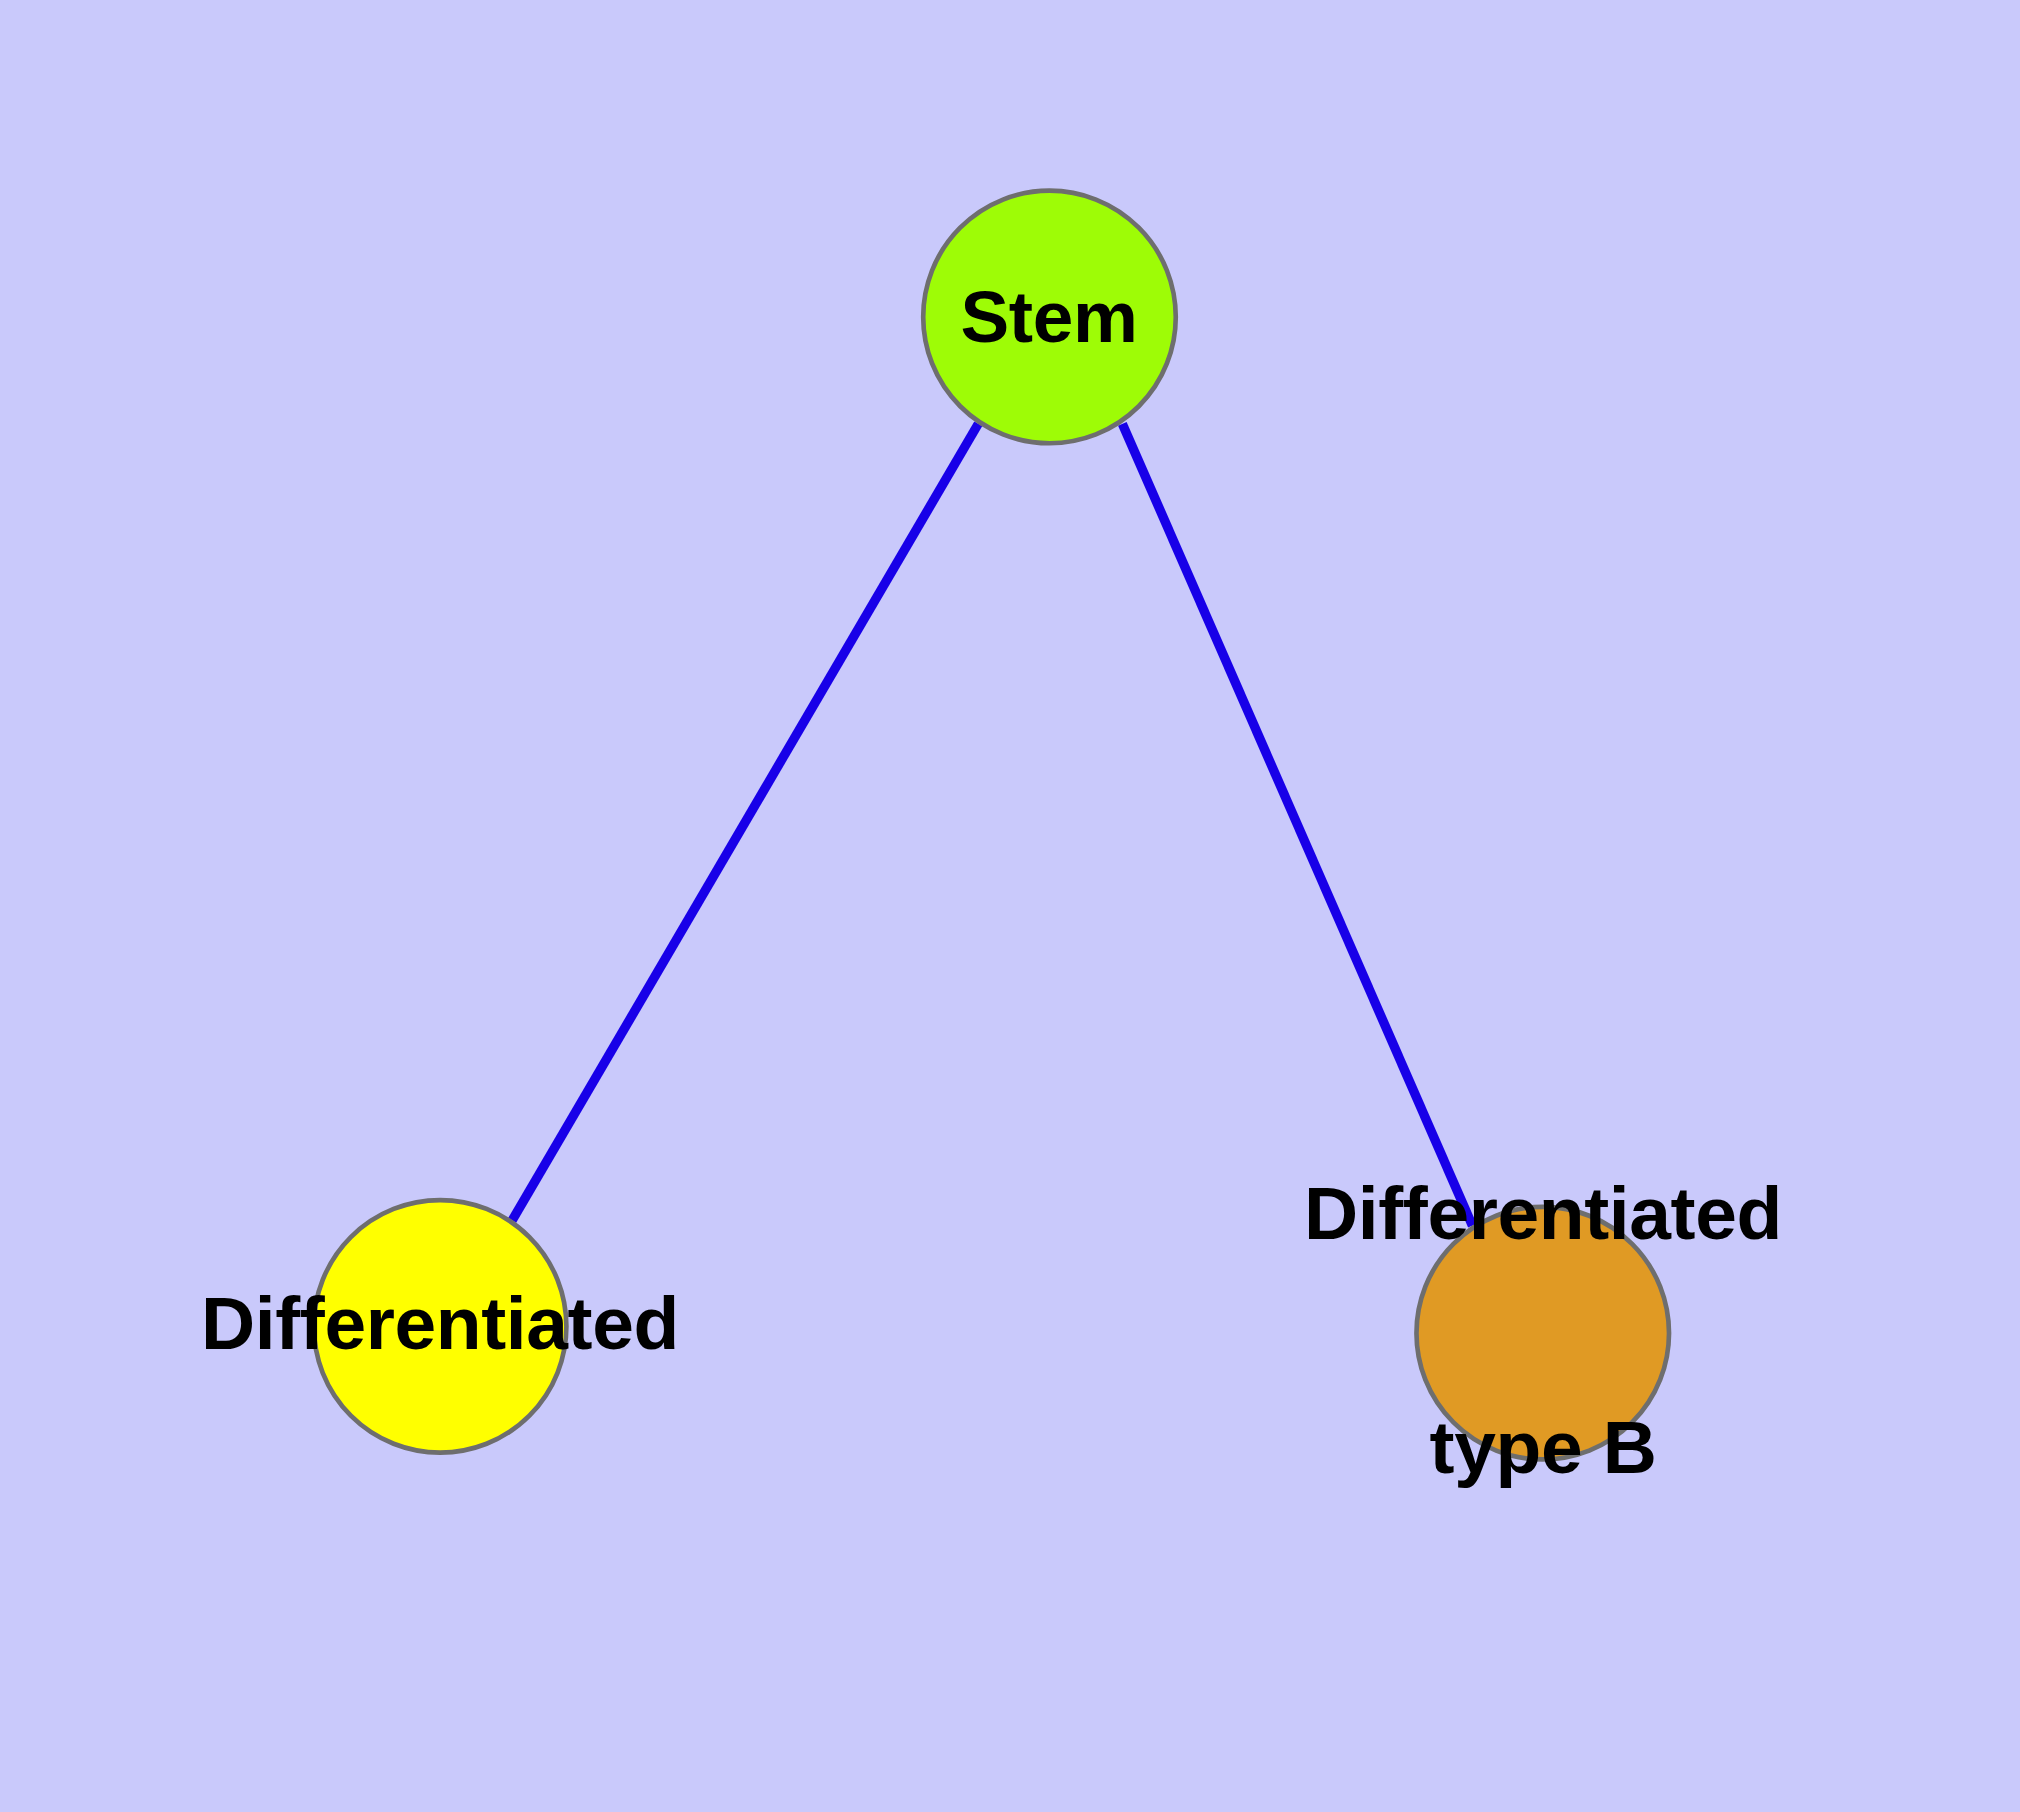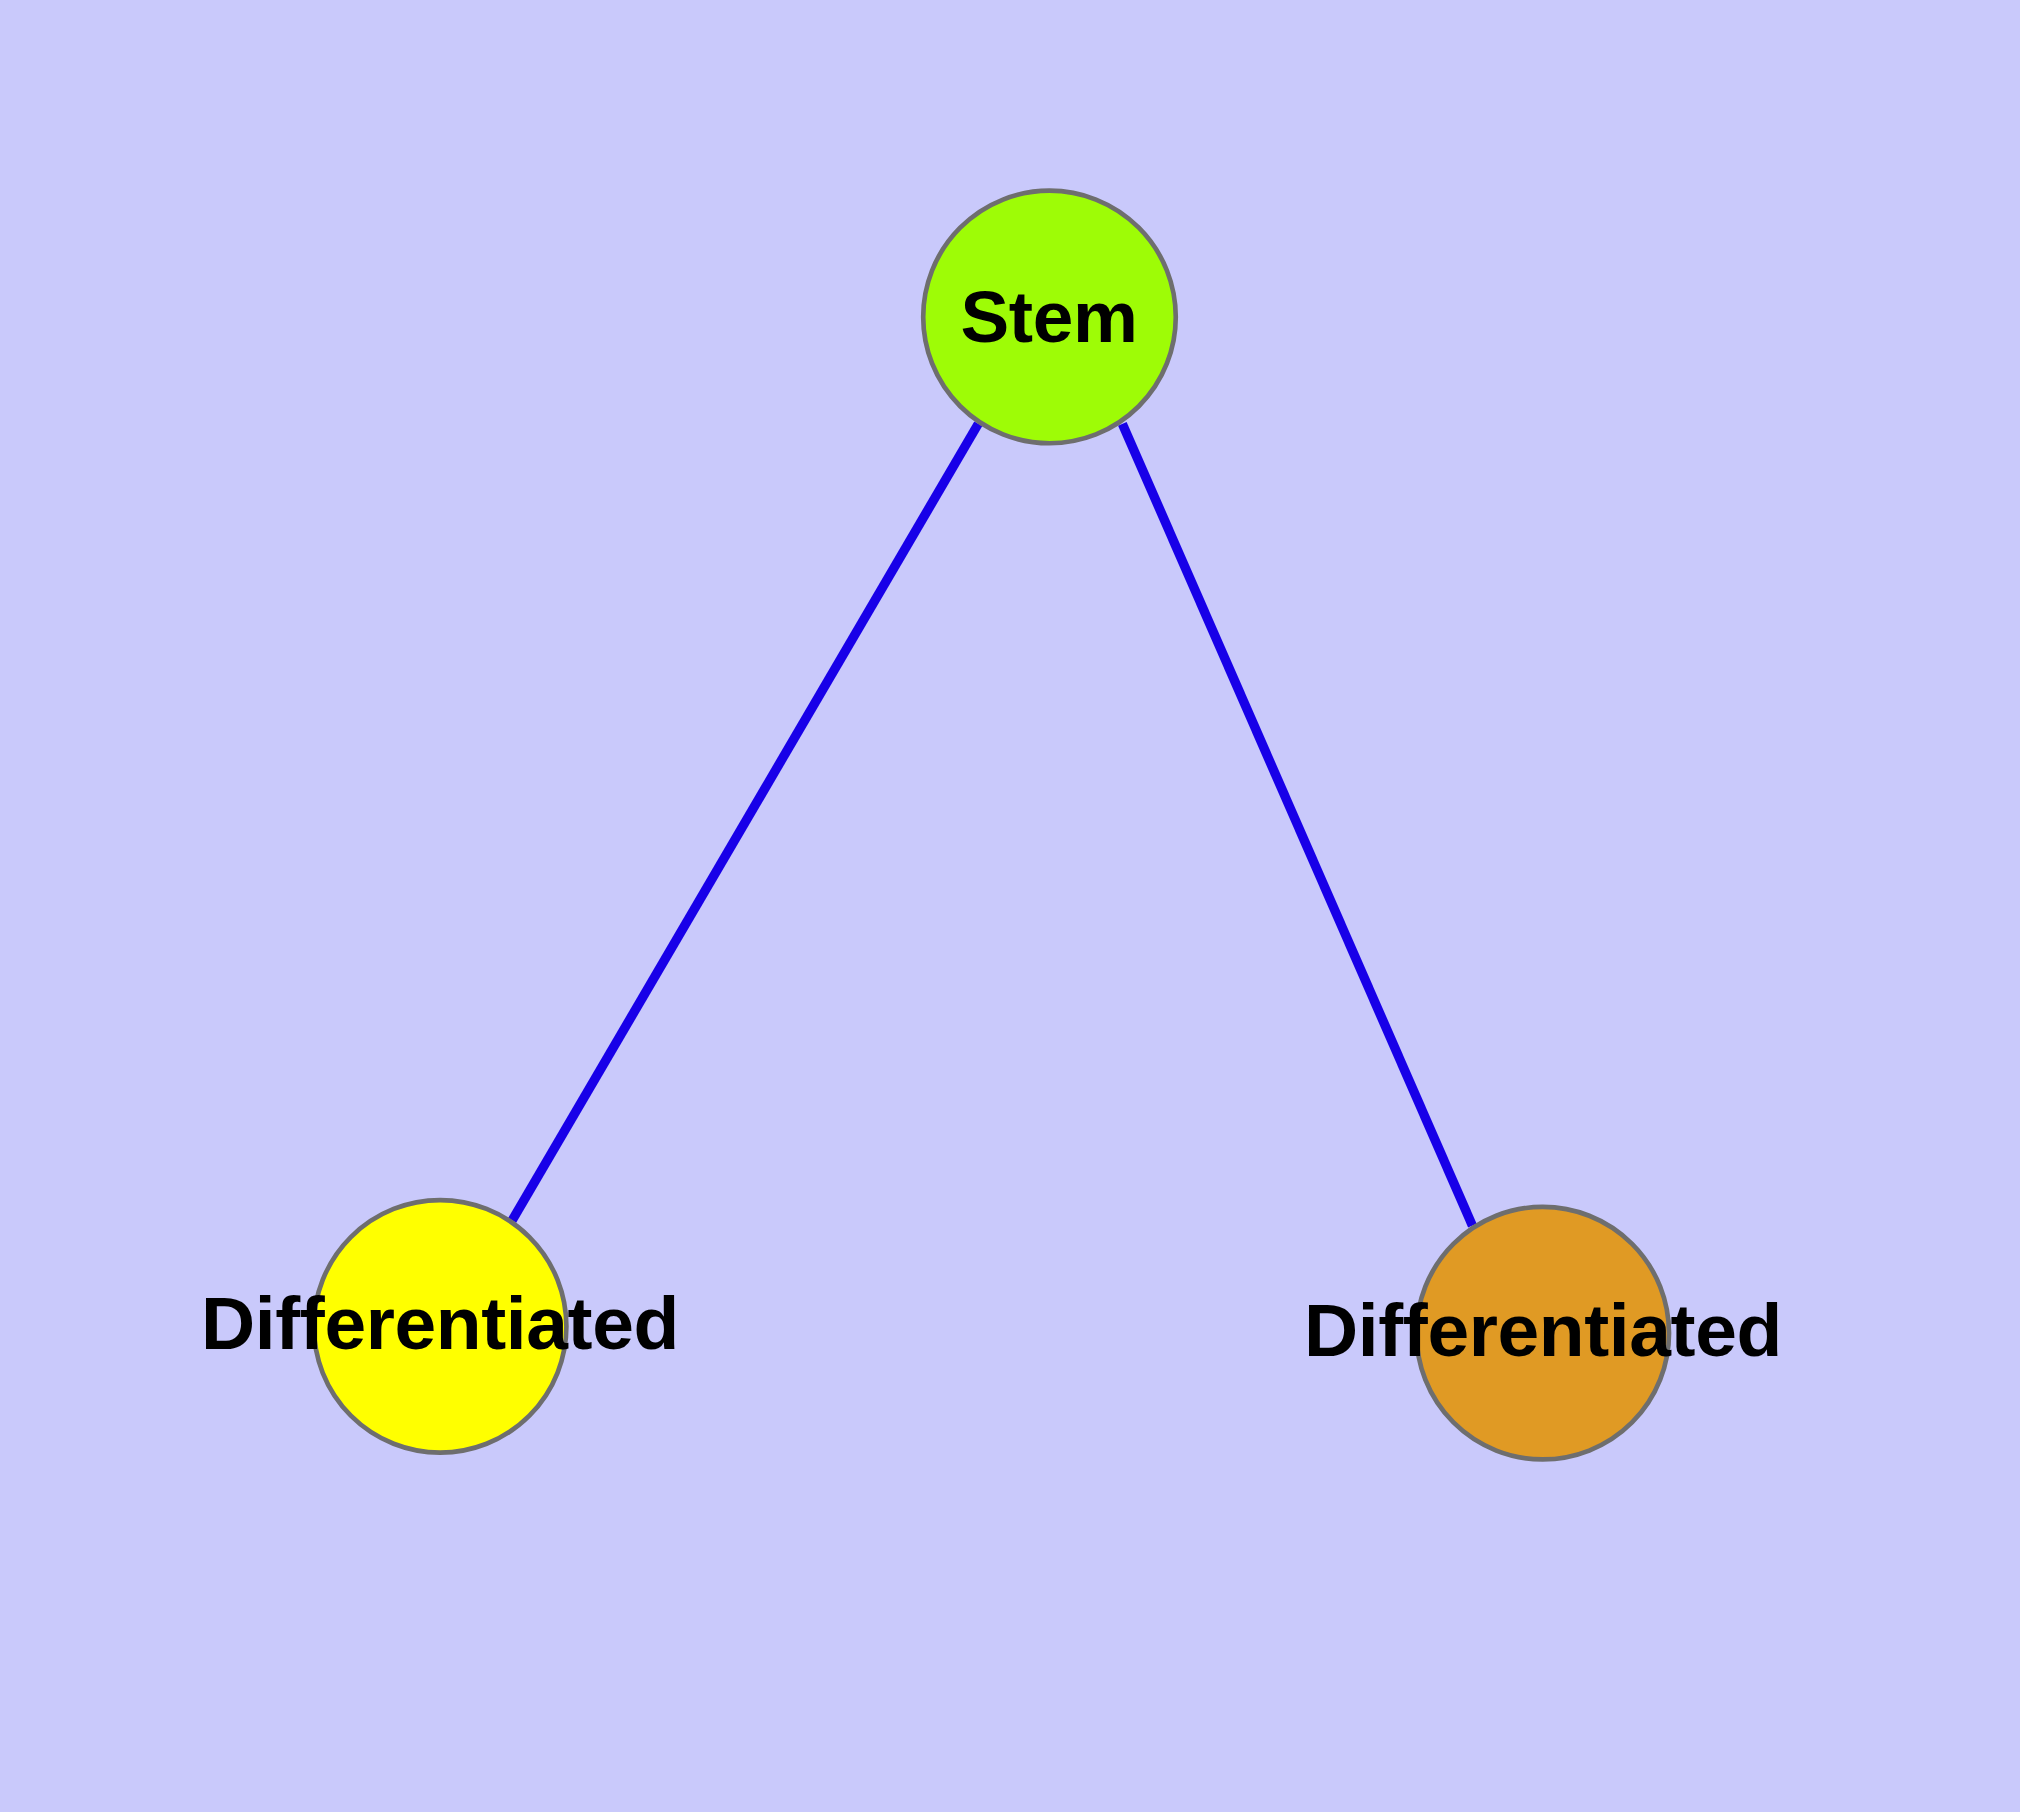--- a/index.html
+++ b/index.html
@@ -61,16 +61,17 @@
   </svg>
 
   <div class="node-label stem-size" style="left:1049px; top:317px;">Stem</div>
 
   <div class="node-label" style="left:440px; top:1323px;">
     <div>Differentiated</div>
   </div>
 
   <div class="node-label" style="left:1543px; top:1330px;">
     <div>Differentiated</div>
+    <div>type B</div>
   </div>
 
 </div>
 
 
 </body></html>

